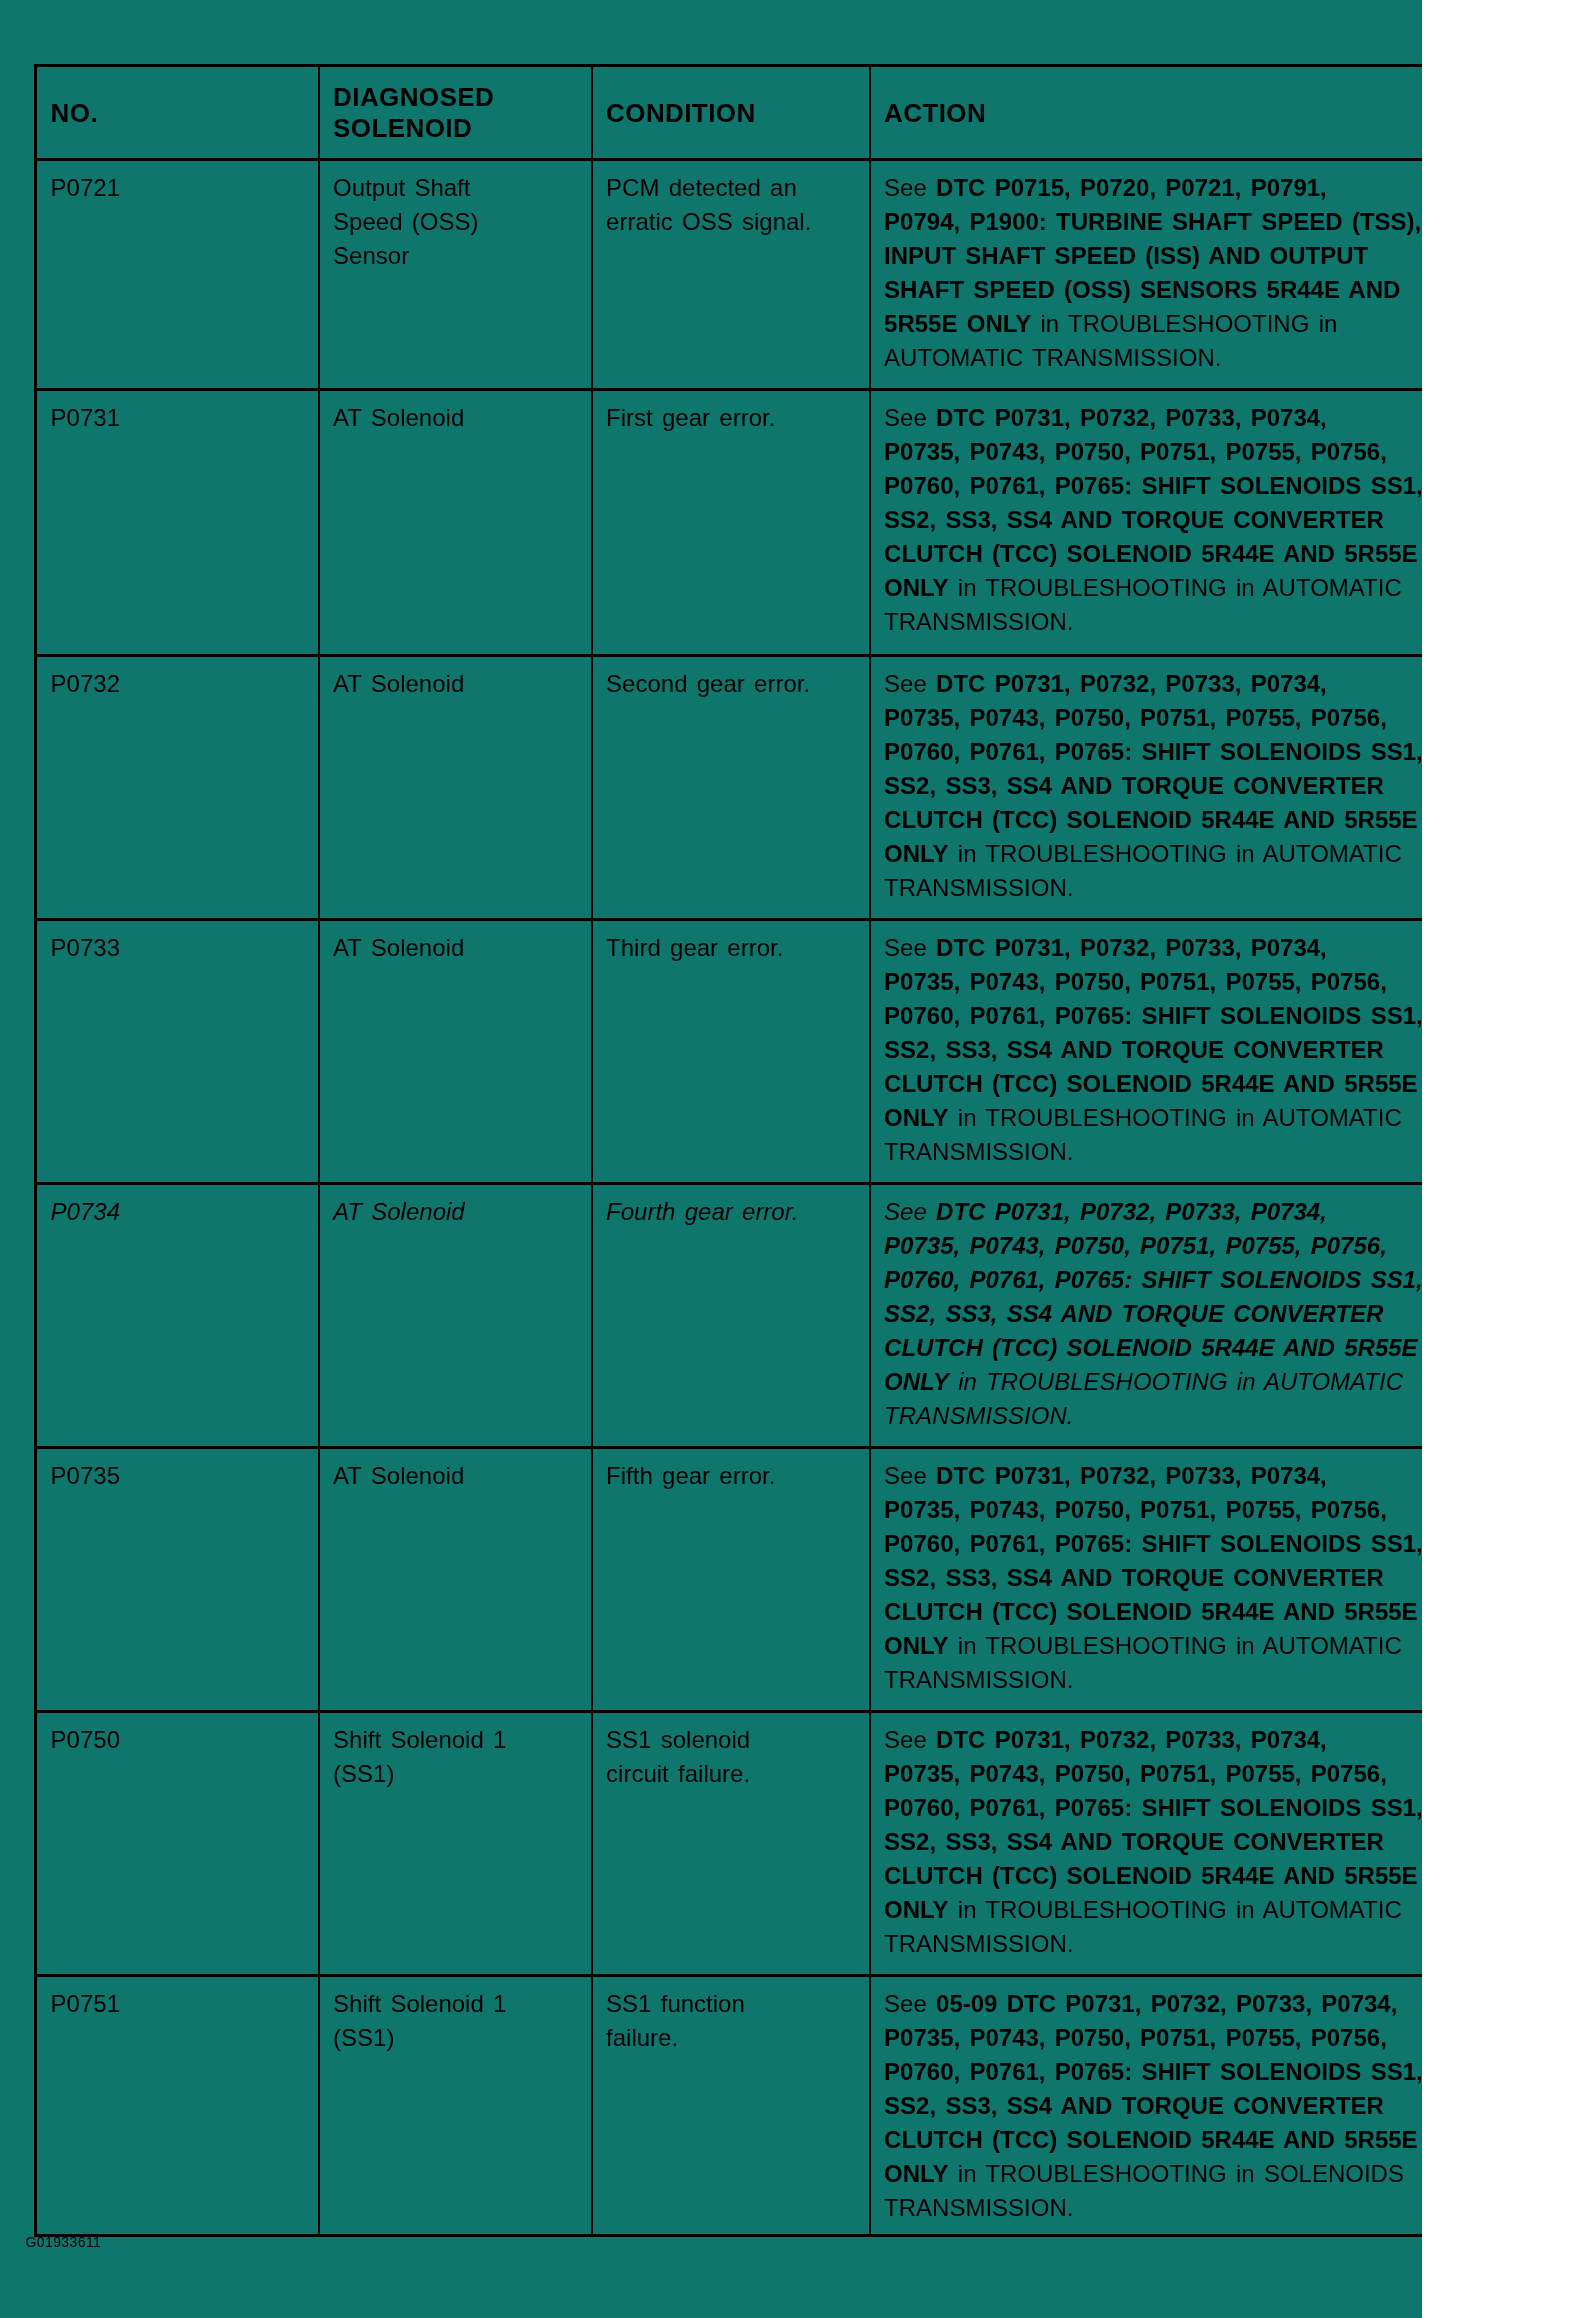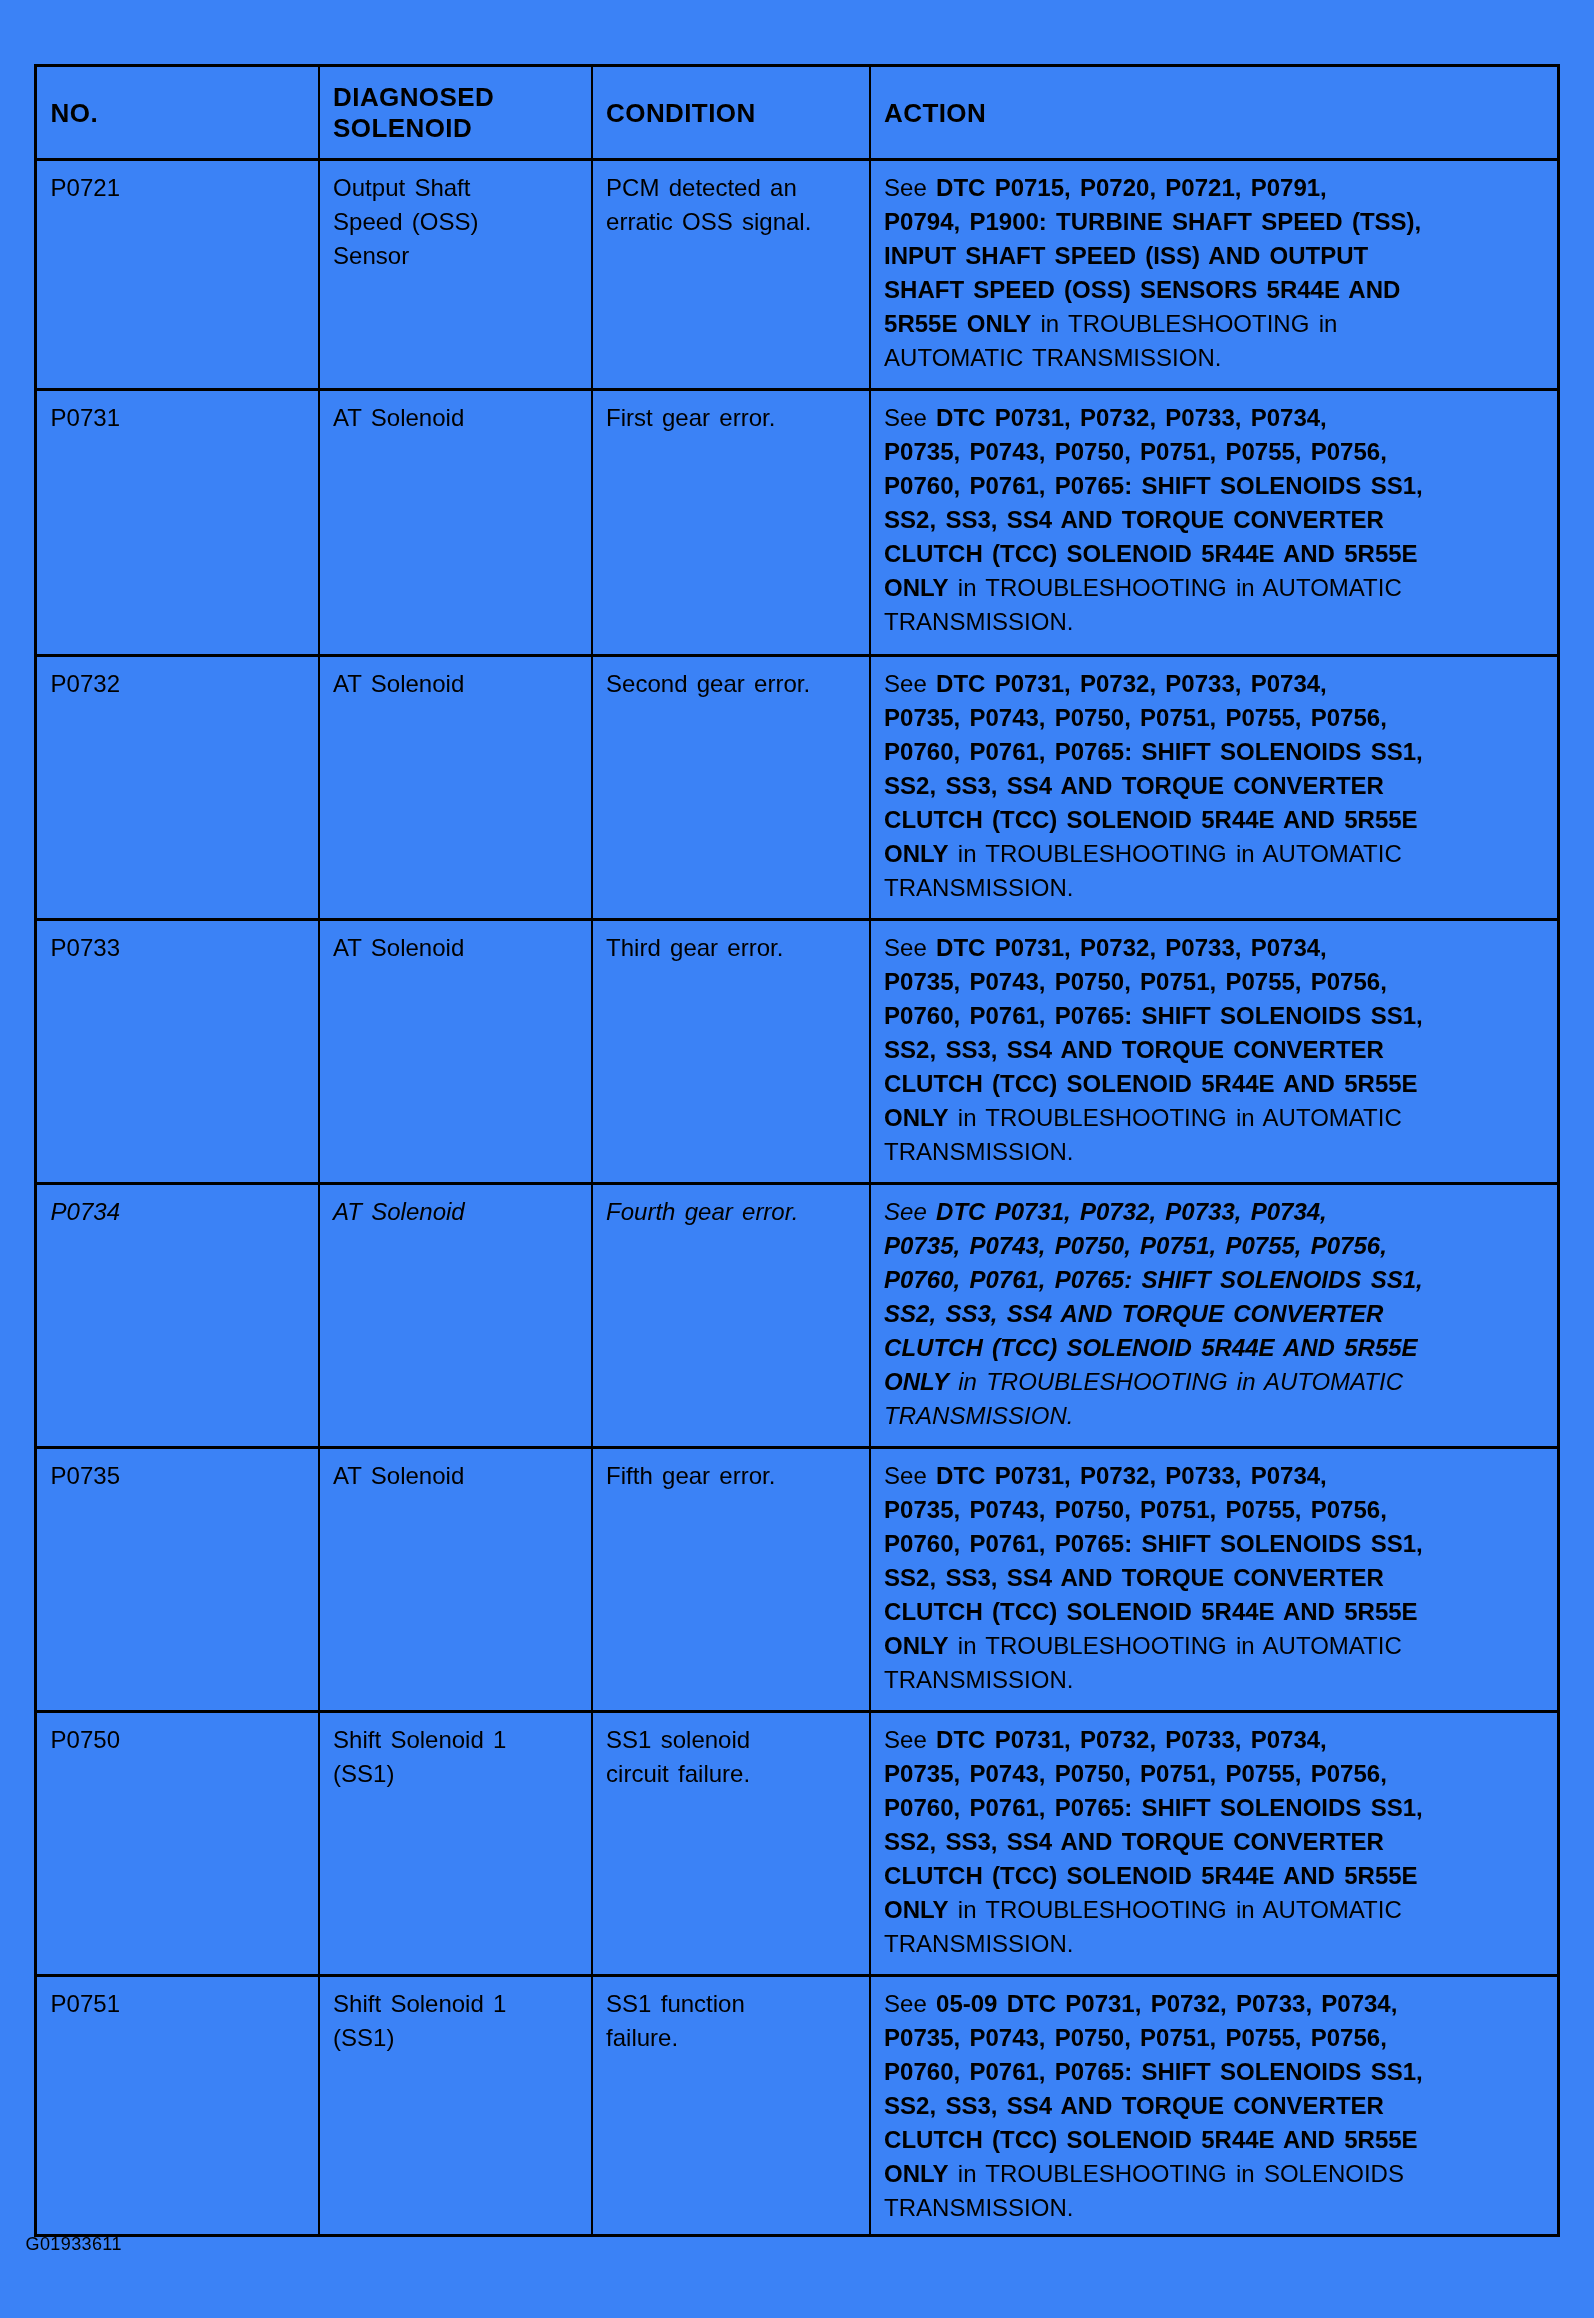--- a/index.html
+++ b/index.html
@@ -4,23 +4,23 @@
 <style>
   html, body {
     margin: 0;
     padding: 0;
     background: #ffffff;
     color: #000000;
     font-family: "Liberation Sans", sans-serif;
   }
   .page {
     position: relative;
-    width: 1594px;
+    width: 1422px;
     height: 2319px;
-    background: #3b82f6;
+    background: #0f766e;
     overflow: hidden;
   }
   table.dtc-table {
     position: absolute;
     left: 34px;
     top: 64px;
     width: 1524px;
     border-collapse: collapse;
     table-layout: fixed;
     border: 3.4px solid #000;
@@ -55,21 +55,21 @@
   .dtc-table tbody tr:nth-child(4) { height: 264px; }
   .dtc-table tbody tr:nth-child(5) { height: 264px; font-style: italic; }
   .dtc-table tbody tr:nth-child(6) { height: 264px; }
   .dtc-table tbody tr:nth-child(7) { height: 264px; }
   .dtc-table tbody tr:nth-child(8) { height: 247px; }
   .ref { font-weight: bold; }
   .figure-id {
     position: absolute;
     left: 25.5px;
     top: 2234px;
-    font-size: 18px;
+    font-size: 14px;
     letter-spacing: 0.4px;
   }
 </style>
 </head>
 <body>
 
 <div class="page">
   <table class="dtc-table">
     <colgroup>
       <col style="width:283px">

